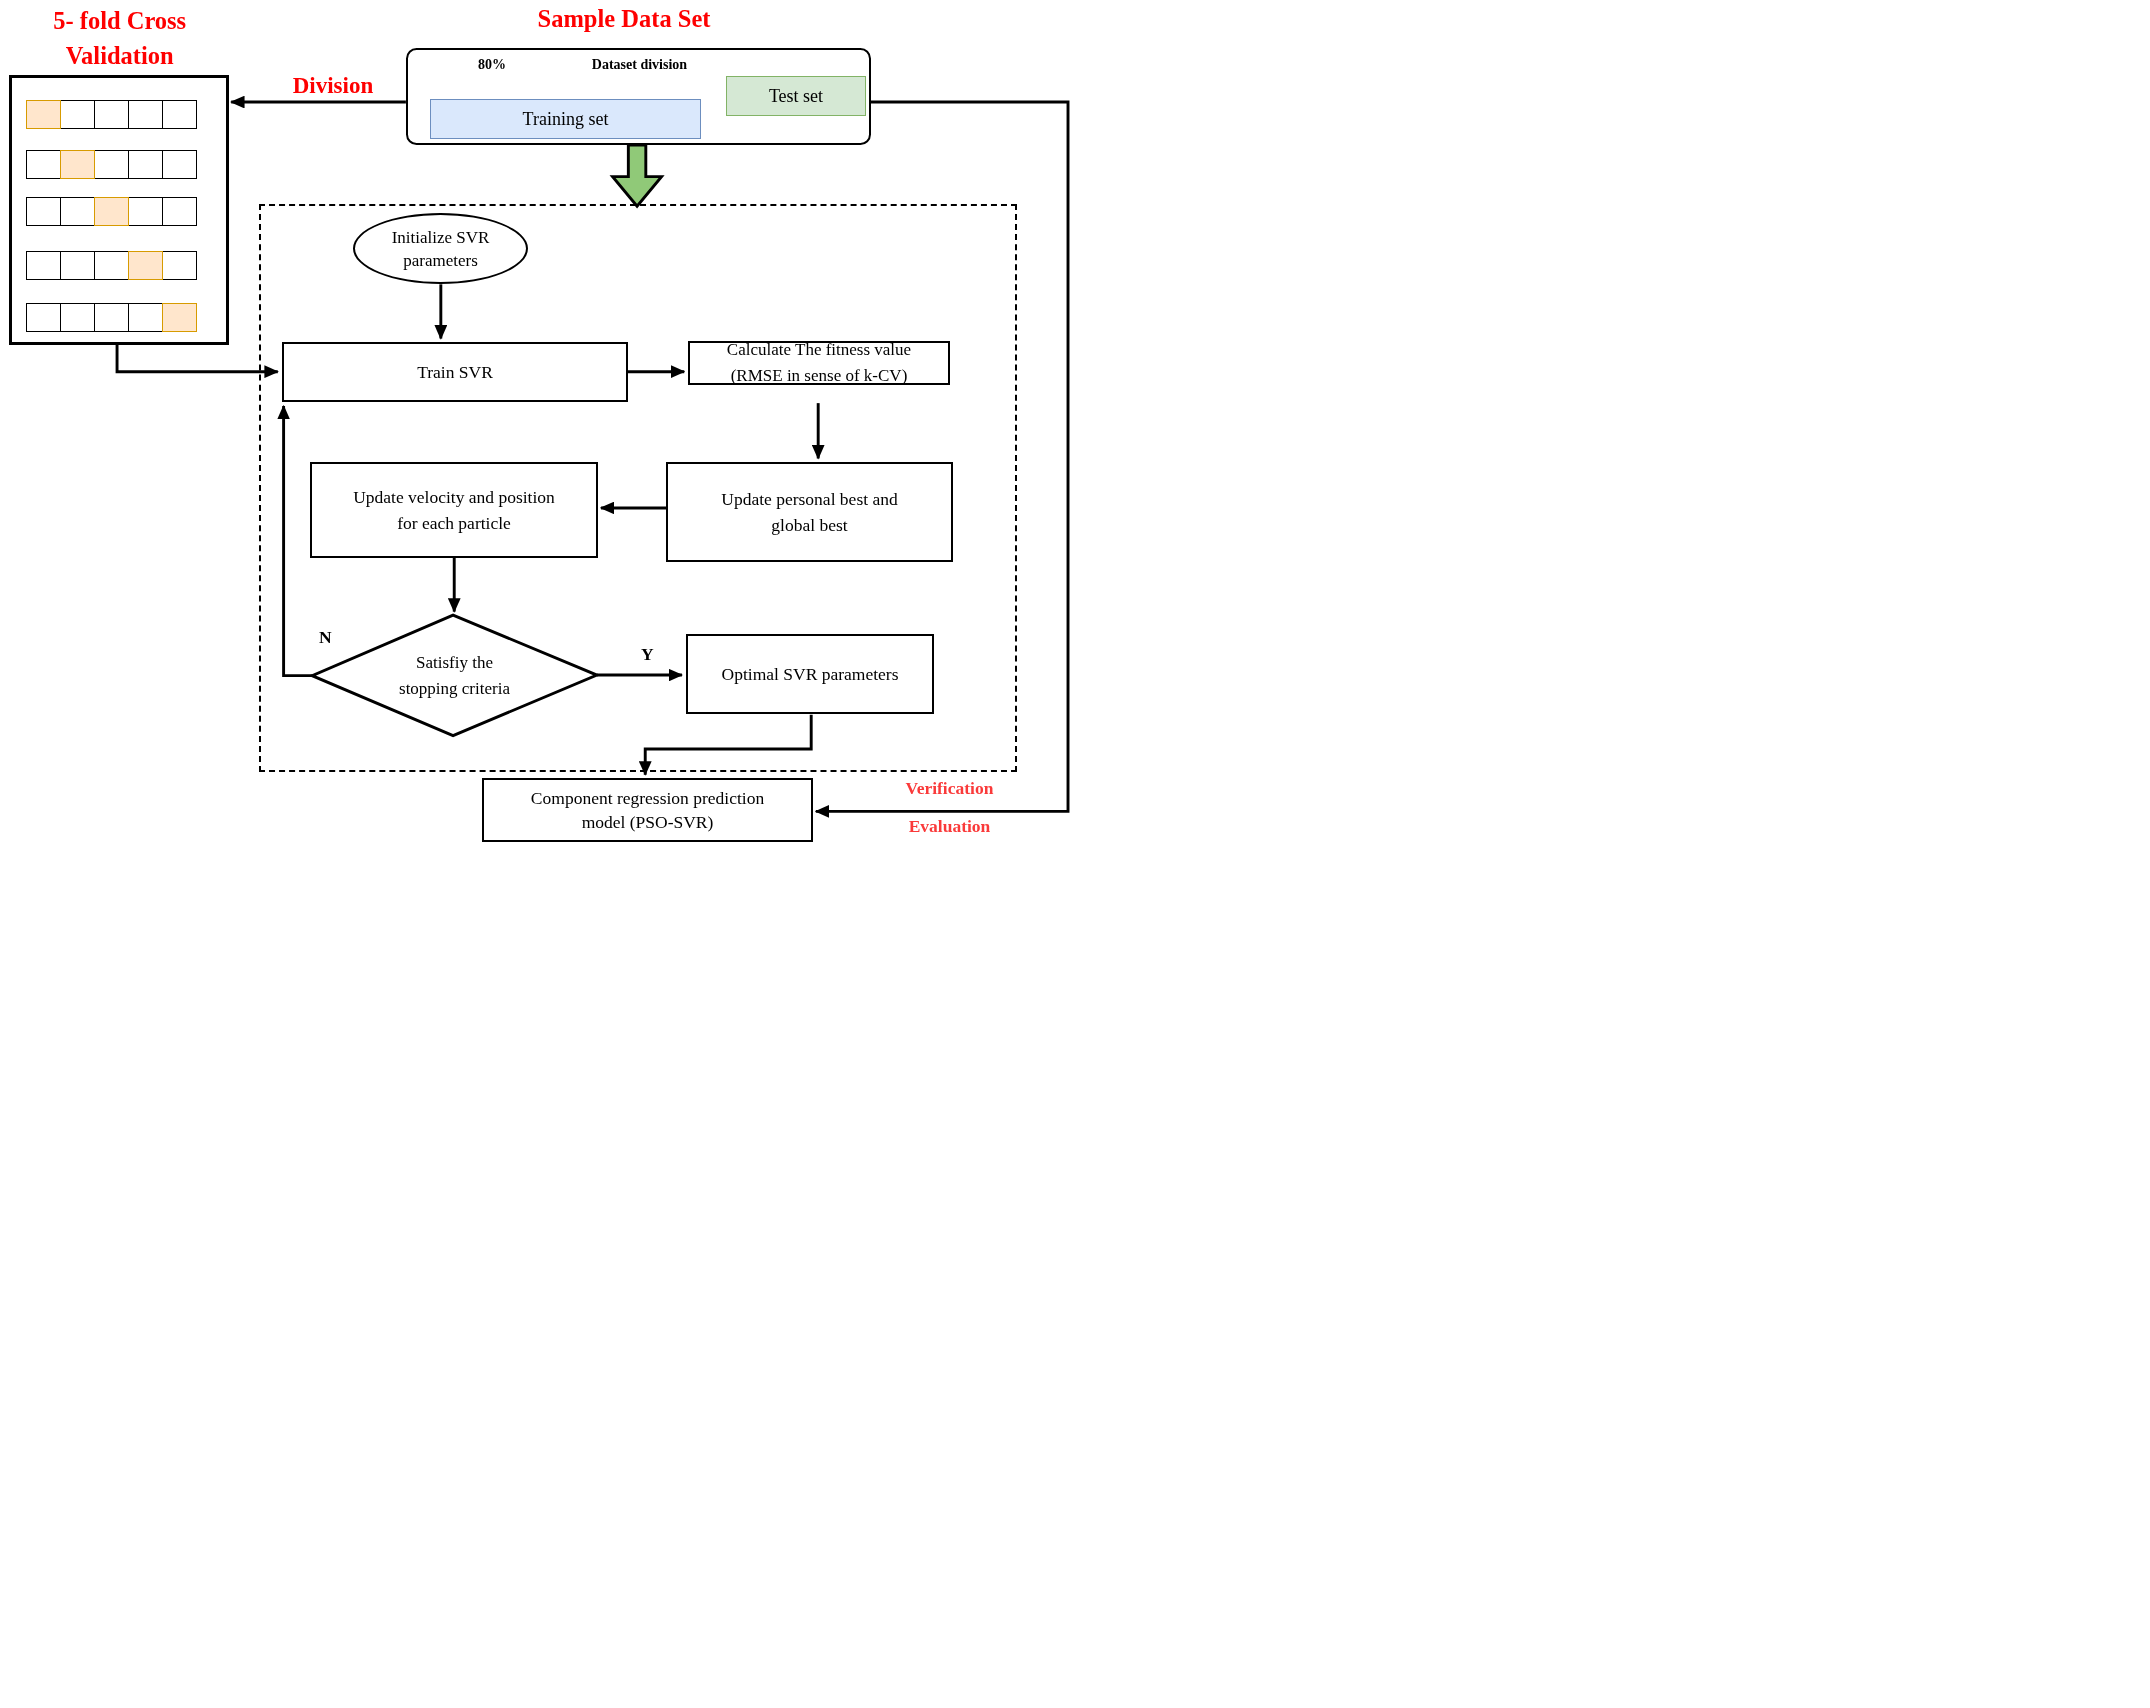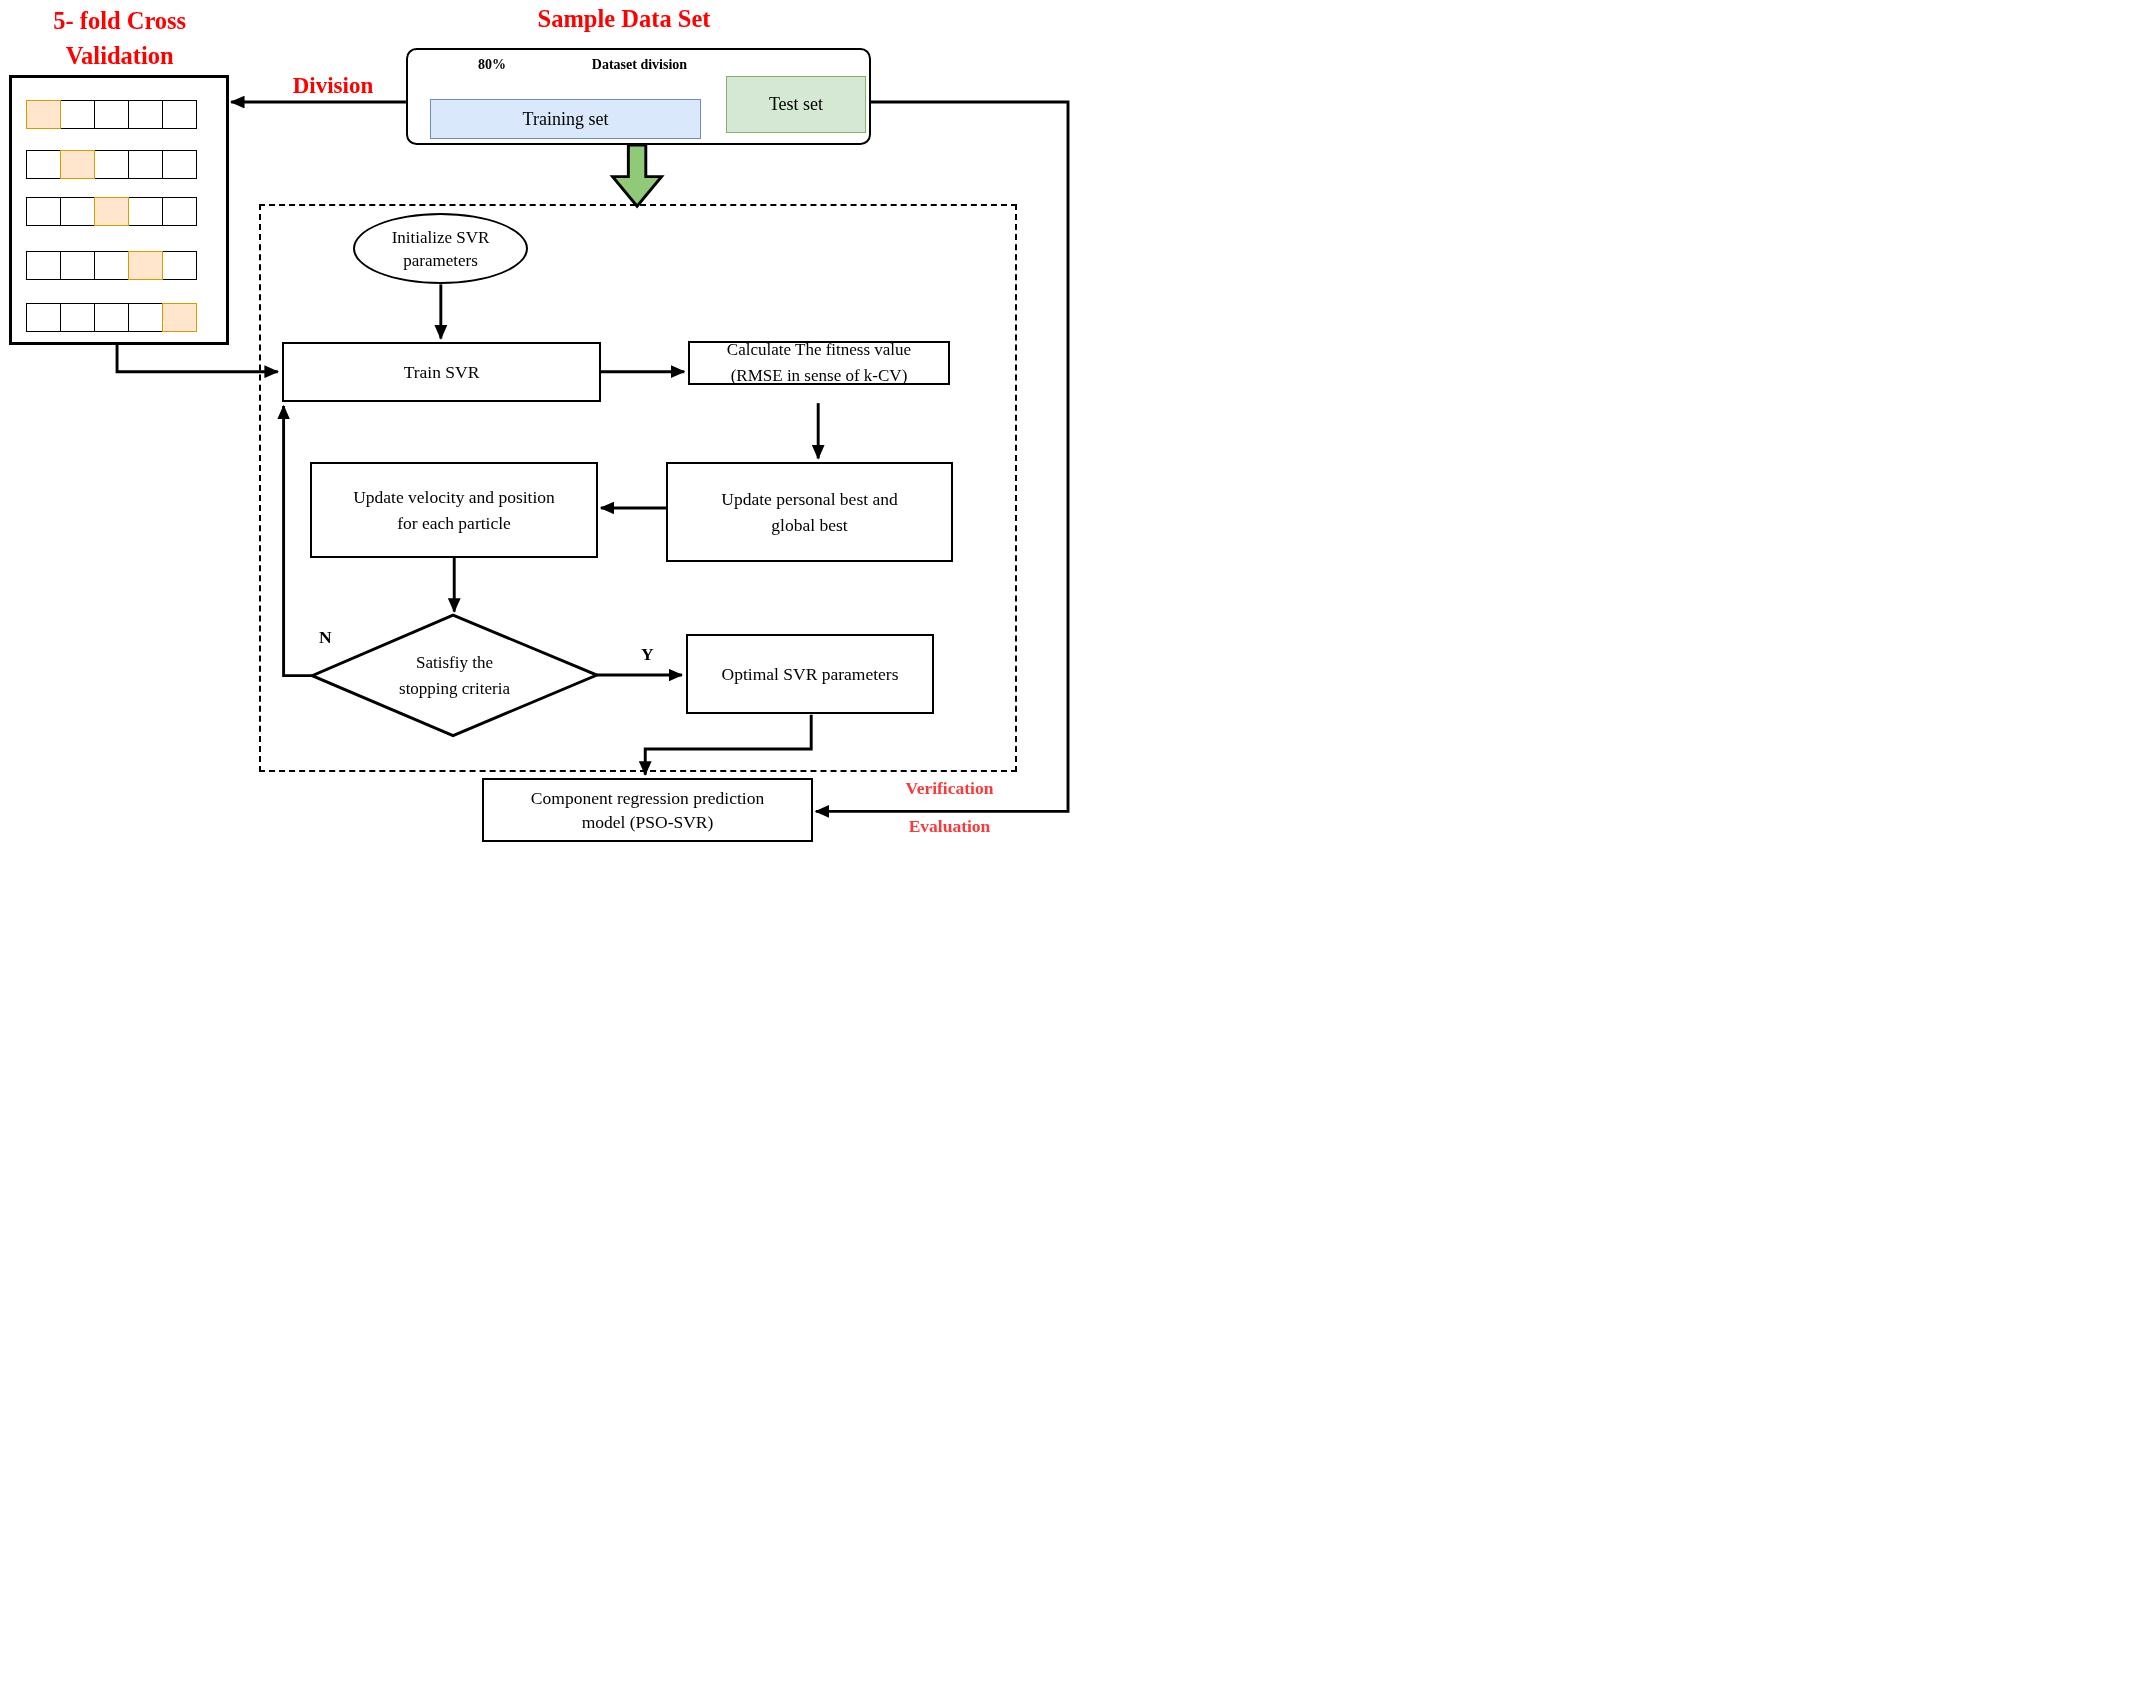--- a/index.html
+++ b/index.html
@@ -35,21 +35,21 @@
     position:absolute;left:406px;top:48px;width:465px;height:97px;
     border:2.9px solid #000;border-radius:10.5px;background:#fff;box-sizing:border-box;
   }
   .pct{position:absolute;font-weight:bold;font-size:14px;text-align:center;}
   #training-box{
     position:absolute;left:430px;top:76px;width:271px;height:40px;
     background:var(--training-fill);border:1.2px solid var(--training-border);
     display:flex;align-items:center;justify-content:center;font-size:18px;box-sizing:border-box;margin-top:23px;
   }
   #test-box{
-    position:absolute;left:726px;top:76px;width:140px;height:57px;
+    position:absolute;left:726px;top:76px;width:140px;height:40px;
     background:var(--test-fill);border:1.2px solid var(--test-border);
     display:flex;align-items:center;justify-content:center;font-size:18px;box-sizing:border-box;
   }
   
   #cv-box{
     position:absolute;left:9.3px;top:75px;width:220px;height:270px;
     border:3.5px solid #000;background:#fff;box-sizing:border-box;
   }
   .cv-row{position:absolute;left:14px;display:flex;}
   .cv-cell{
@@ -170,21 +170,21 @@
           <div class="cv-cell hl"></div>
         </div>
       </div>
   </div>
 
   <div class="node ellipse" style="left:353px;top:213px;width:175px;height:71px;">
     <div>Initialize SVR</div>
     <div>parameters</div>
   </div>
 
-  <div class="node" style="left:282px;top:342px;width:319px;height:60px;">
+  <div class="node" style="left:282px;top:342px;width:346px;height:60px;">
     <div>Train SVR</div>
   </div>
 
   <div class="node" style="left:688px;top:341px;width:262px;height:44px;font-size:17px;">
     <div>Calculate The fitness value</div>
     <div>(RMSE in sense of k-CV)</div>
   </div>
 
   <div class="node" style="left:666px;top:462px;width:287px;height:100px;">
     <div>Update personal best and</div>

